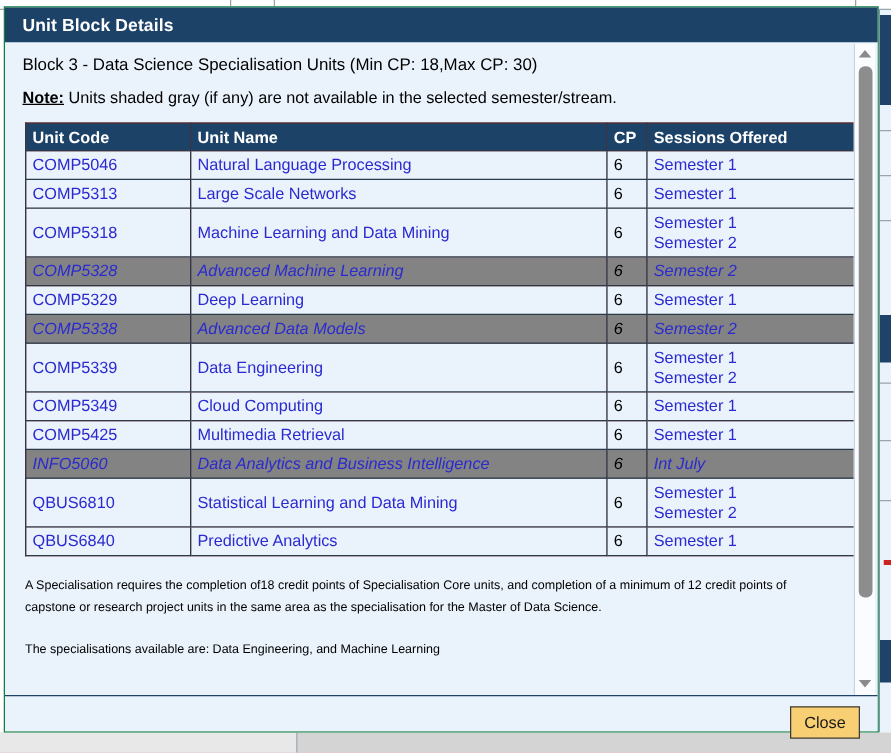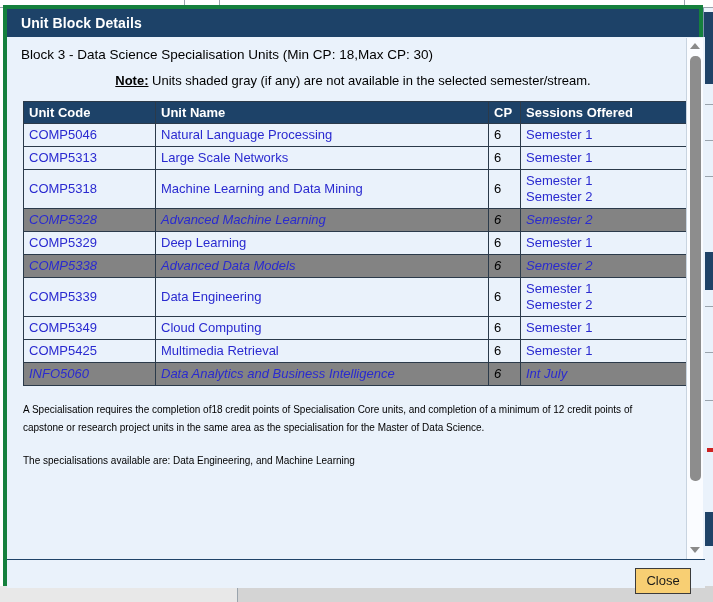--- a/index.html
+++ b/index.html
@@ -75,21 +75,21 @@
     background: #cc2222;
   }
 
   
   #modal {
     position: absolute;
     left: 3px;
     top: 5px;
     width: 700px;
     height: 581px;
-    border: 4px solid #15803d;
+    border: 1px solid #15803d;
     box-sizing: border-box;
     background: #eaf2fb;
   }
   #modal-title {
     height: 28px;
     background: #1d4268;
     color: #ffffff;
     font-weight: bold;
     font-size: 14px;
     line-height: 28px;
@@ -113,21 +113,20 @@
     padding: 0 0 0 0;
   }
   .block-heading {
     font-weight: normal;
     font-size: 13.5px;
     padding: 10px 0 0 14px;
   }
   .note-line {
     padding: 11px 0 0 14px;
     font-size: 13px;
-    text-align: center;
   }
   .note-line .lbl {
     font-weight: bold;
     text-decoration: underline;
   }
 
   
   table.units {
     border-collapse: collapse;
     margin: 13px 0 0 16px;
@@ -356,20 +355,32 @@
               <td>Multimedia Retrieval</td>
               <td class="cp">6</td>
               <td>Semester 1</td>
             </tr>
             <tr class="shaded">
               <td>INFO5060</td>
               <td>Data Analytics and Business Intelligence</td>
               <td class="cp">6</td>
               <td>Int July</td>
             </tr>
+            <tr>
+              <td>QBUS6810</td>
+              <td>Statistical Learning and Data Mining</td>
+              <td class="cp">6</td>
+              <td>Semester 1<br>Semester 2</td>
+            </tr>
+            <tr>
+              <td>QBUS6840</td>
+              <td>Predictive Analytics</td>
+              <td class="cp">6</td>
+              <td>Semester 1</td>
+            </tr>
           </tbody>
       </table>
 
 
       <div class="para">A Specialisation requires the completion of18 credit points of Specialisation Core units, and completion of a minimum of 12 credit points of capstone or research project units in the same area as the specialisation for the Master of Data Science.</div>
       <div class="para">The specialisations available are: Data Engineering, and Machine Learning</div>
 
     </div>
   </div>
 

